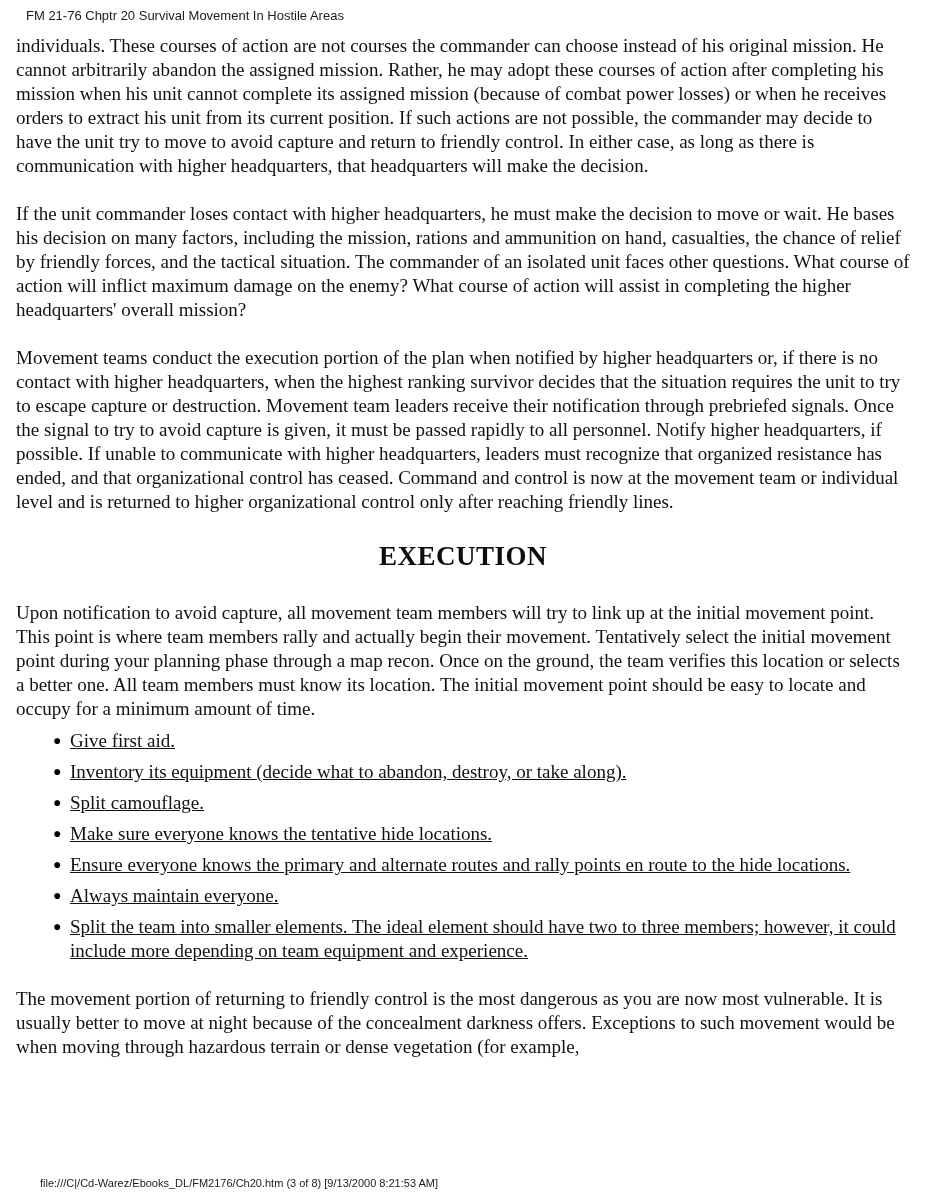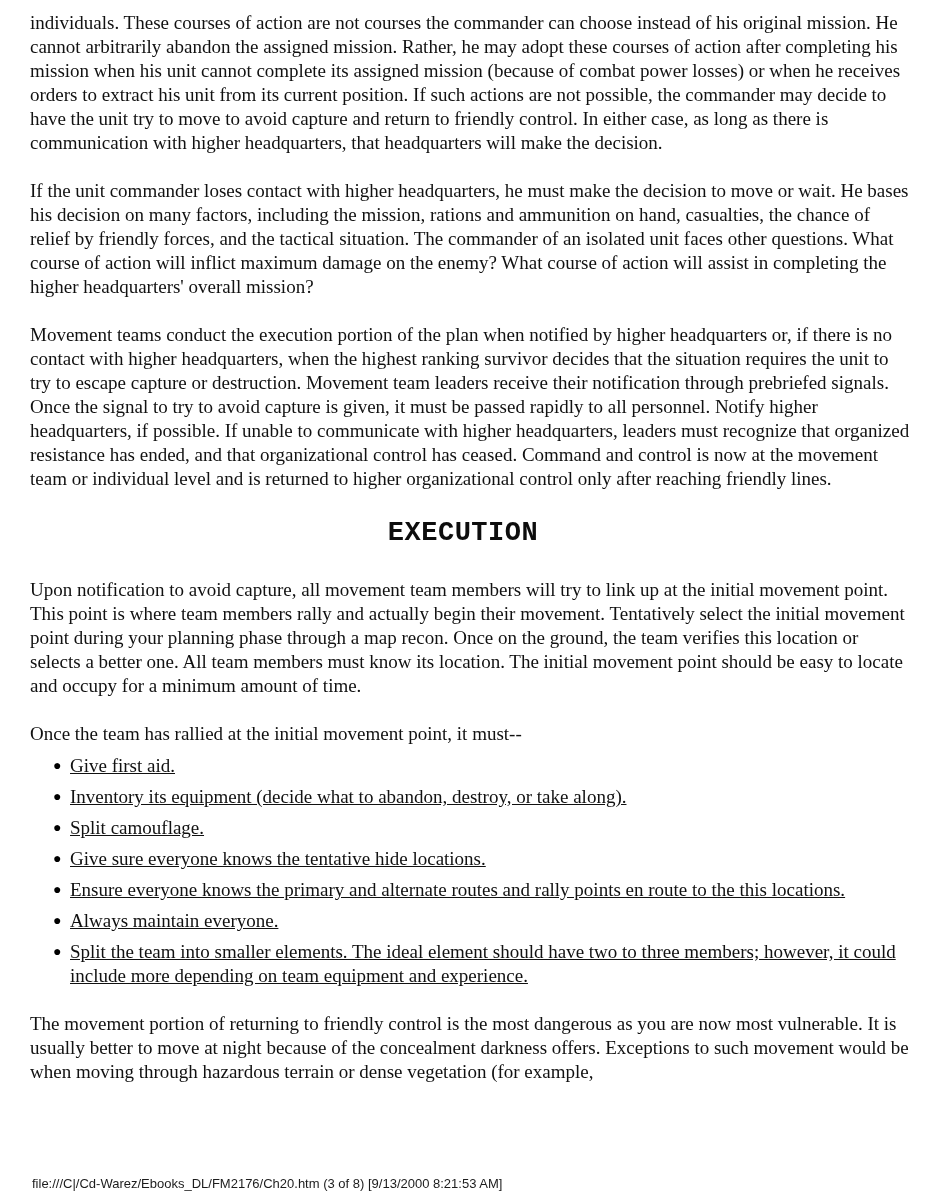--- a/index.html
+++ b/index.html
@@ -23,27 +23,27 @@
     font-family: "Liberation Sans", sans-serif;
     font-size: 13px;
     line-height: 15px;
     color: #1c1c1c;
     padding: 8px 0 0 26px;
   }
   .content {
     padding: 0 14px 0 14px;
   }
   .content p {
-    margin: 24px 0 0 16px;
+    margin: 24px 0 0 2px;
   }
   .content p.first {
     margin-top: 11px;
   }
   h1.section-heading {
-    font-family: Liberation Mono, monospace;
+    font-family: Liberation Serif, serif;
     font-weight: bold;
     font-size: 27px;
     line-height: 30px;
     text-align: center;
     margin: 27px 0 30px 0;
     color: #0d0d0d;
     letter-spacing: 0.5px;
   }
   ul.bullet-list {
     list-style: none;
@@ -60,68 +60,70 @@
     font-size: 14px;
     line-height: 24px;
     color: #000000;
   }
   ul.bullet-list li .li-text {
     flex: 1 1 auto;
     text-decoration: underline;
   }
   .print-footer {
     position: absolute;
-    left: 32px;
+    left: 40px;
     bottom: 7px;
     font-family: "Liberation Sans", sans-serif;
-    font-size: 13px;
+    font-size: 11px;
     line-height: 15px;
     color: #1c1c1c;
   }
 </style>
 </head>
 <body>
 
 <div class="page">
 
+  <div class="print-header">
+    <span>FM 21-76 Chptr 20 Survival Movement In Hostile Areas</span>
+  </div>
 
   <div class="content">
 
     <p class="first">individuals. These courses of action are not courses the commander can choose instead of his original mission. He cannot arbitrarily abandon the assigned mission. Rather, he may adopt these courses of action after completing his mission when his unit cannot complete its assigned mission (because of combat power losses) or when he receives orders to extract his unit from its current position. If such actions are not possible, the commander may decide to have the unit try to move to avoid capture and return to friendly control. In either case, as long as there is communication with higher headquarters, that headquarters will make the decision.</p>
 
     <p>If the unit commander loses contact with higher headquarters, he must make the decision to move or wait. He bases his decision on many factors, including the mission, rations and ammunition on hand, casualties, the chance of relief by friendly forces, and the tactical situation. The commander of an isolated unit faces other questions. What course of action will inflict maximum damage on the enemy? What course of action will assist in completing the higher headquarters' overall mission?</p>
 
     <p>Movement teams conduct the execution portion of the plan when notified by higher headquarters or, if there is no contact with higher headquarters, when the highest ranking survivor decides that the situation requires the unit to try to escape capture or destruction. Movement team leaders receive their notification through prebriefed signals. Once the signal to try to avoid capture is given, it must be passed rapidly to all personnel. Notify higher headquarters, if possible. If unable to communicate with higher headquarters, leaders must recognize that organized resistance has ended, and that organizational control has ceased. Command and control is now at the movement team or individual level and is returned to higher organizational control only after reaching friendly lines.</p>
 
     <h1 class="section-heading">EXECUTION</h1>
 
     <p>Upon notification to avoid capture, all movement team members will try to link up at the initial movement point. This point is where team members rally and actually begin their movement. Tentatively select the initial movement point during your planning phase through a map recon. Once on the ground, the team verifies this location or selects a better one. All team members must know its location. The initial movement point should be easy to locate and occupy for a minimum amount of time.</p>
 
-    <p>Once the team has rallied at the initial movement point, it must--</p>
 
     <ul class="bullet-list">
       <li>
         <span class="marker">●</span>
         <span class="li-text">Give first aid.</span>
       </li>
       <li>
         <span class="marker">●</span>
         <span class="li-text">Inventory its equipment (decide what to abandon, destroy, or take along).</span>
       </li>
       <li>
         <span class="marker">●</span>
         <span class="li-text">Split camouflage.</span>
       </li>
       <li>
         <span class="marker">●</span>
-        <span class="li-text">Give sure everyone knows the tentative hide locations.</span>
+        <span class="li-text">Make sure everyone knows the tentative hide locations.</span>
       </li>
       <li>
         <span class="marker">●</span>
-        <span class="li-text">Ensure everyone knows the primary and alternate routes and rally points en route to the this locations.</span>
+        <span class="li-text">Ensure everyone knows the primary and alternate routes and rally points en route to the hide locations.</span>
       </li>
       <li>
         <span class="marker">●</span>
         <span class="li-text">Always maintain everyone.</span>
       </li>
       <li>
         <span class="marker">●</span>
         <span class="li-text">Split the team into smaller elements. The ideal element should have two to three members; however, it could include more depending on team equipment and experience.</span>
       </li>
     </ul>

